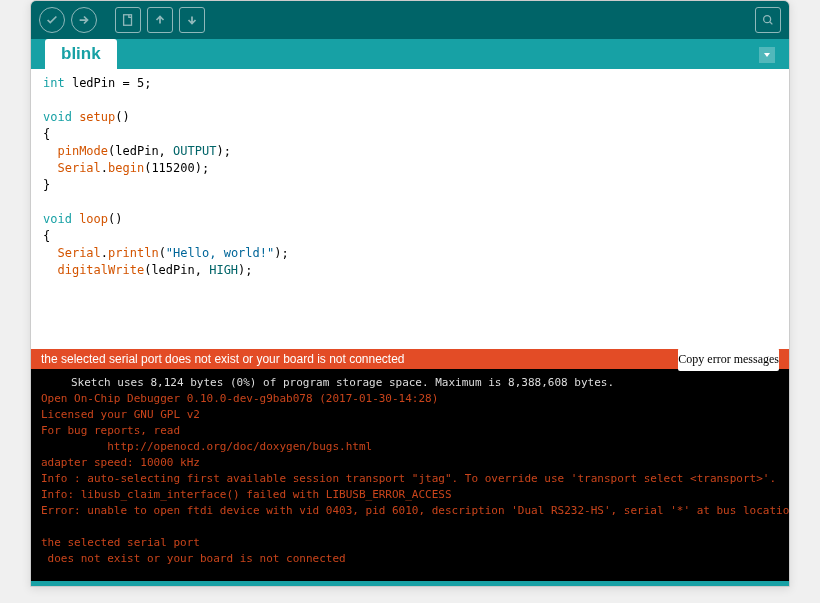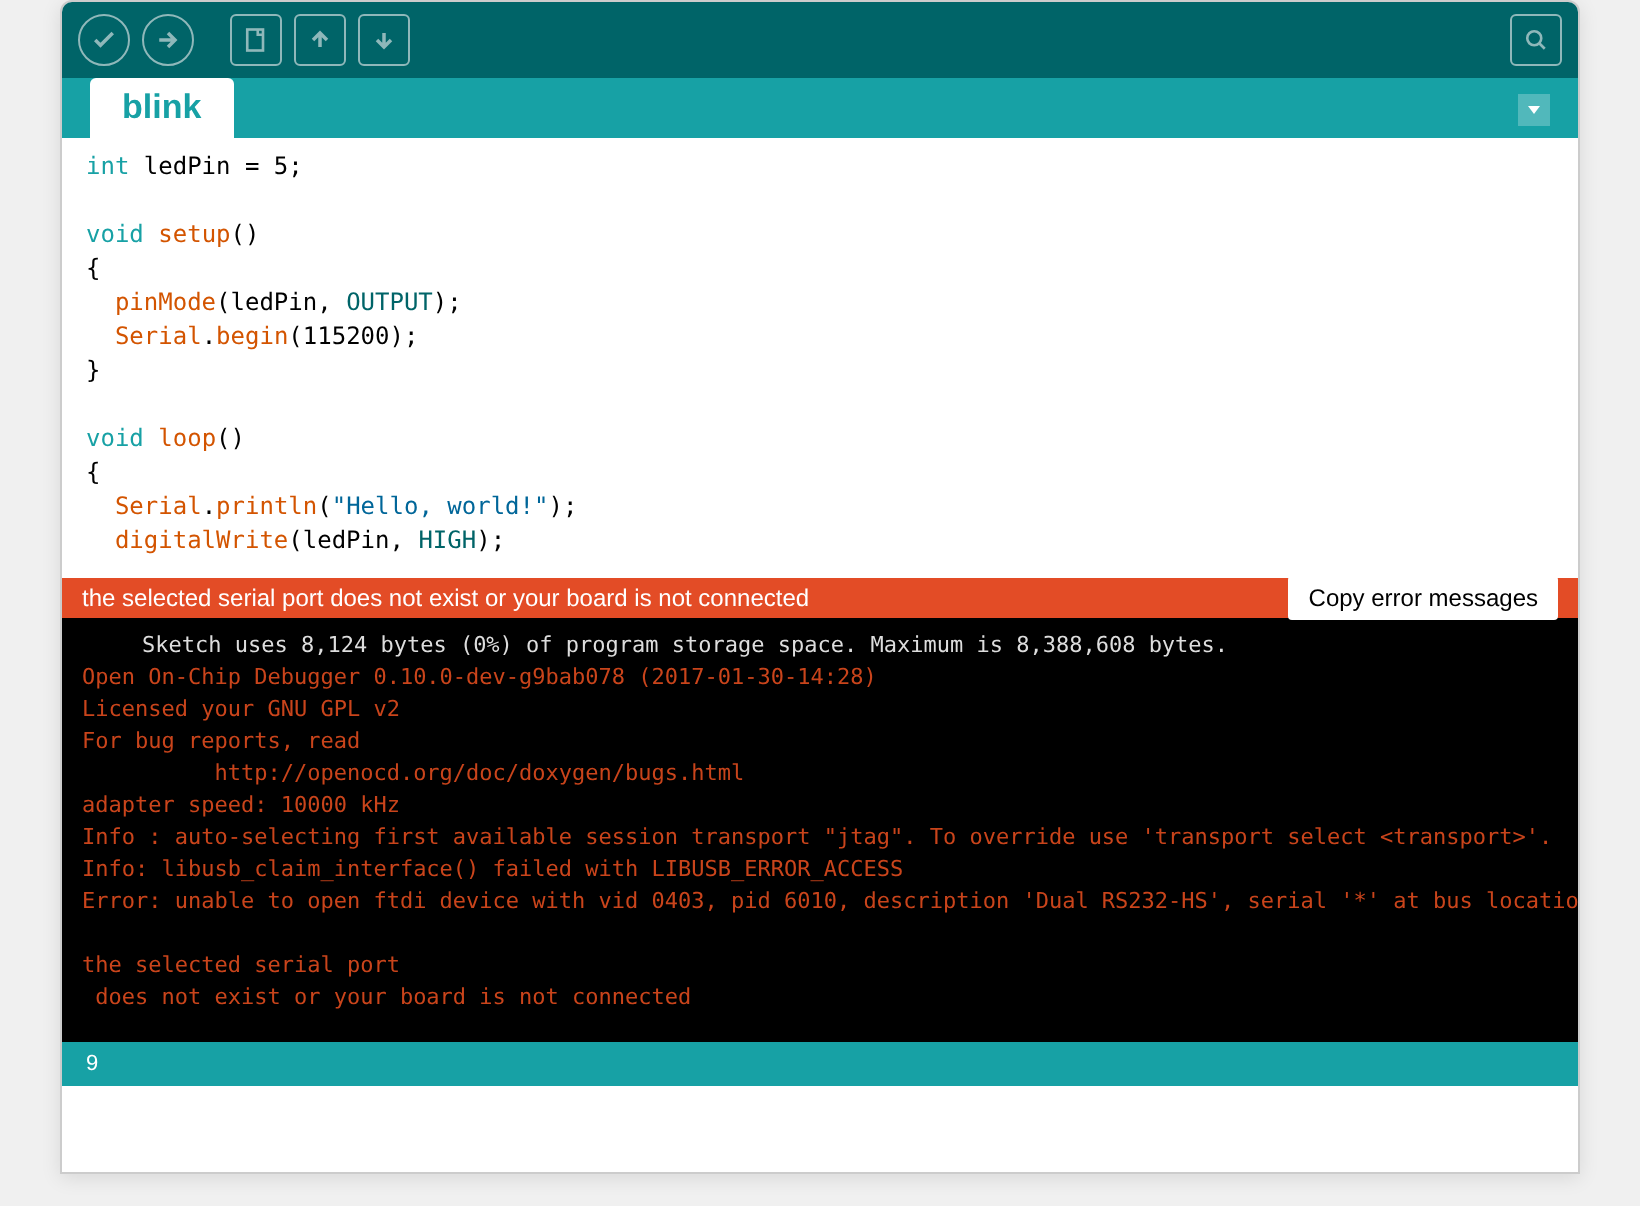--- a/index.html
+++ b/index.html
@@ -10,28 +10,28 @@
 .tl { width: 11px; height: 11px; border-radius: 50%; background: #d8d8d8; border: 0.5px solid #c0c0c0; }
 .title { position: absolute; left: 0; right: 0; text-align: center; font-size: 12px; color: #808080; pointer-events: none; }
 .toolbar { height: 38px; background: #006468; display: flex; align-items: center; padding: 0 8px; gap: 6px; }
 .tbtn { width: 26px; height: 26px; border-radius: 3px; border: 1.5px solid #8fb8ba; display: flex; align-items: center; justify-content: center; cursor: pointer; }
 .tbtn.round { border-radius: 50%; }
 .tbtn svg { width: 14px; height: 14px; }
 .tspacer { flex: 1; }
 .tabbar { height: 30px; background: #17a1a5; display: flex; align-items: flex-end; padding: 0 14px; }
 .tab { background: #fff; padding: 5px 16px; font-size: 17px; color: #17a1a5; font-weight: bold; border-radius: 3px 3px 0 0; margin-bottom: 0; }
 .tabmenu { margin-left: auto; width: 16px; height: 16px; background: rgba(255,255,255,0.25); margin-bottom: 6px; display:flex;align-items:center;justify-content:center; }
-.editor { height: 220px; background: #fff; padding: 6px 12px; font-family: Monaco, Consolas, monospace; font-size: 12px; line-height: 17px; overflow: hidden; white-space: pre; }
+.editor { height: 280px; background: #fff; padding: 6px 12px; font-family: Monaco, Consolas, monospace; font-size: 12px; line-height: 17px; overflow: hidden; white-space: pre; }
 .kw-type { color: #17a1a5; }
 .kw-void { color: #17a1a5; }
 .kw-func { color: #d35400; }
 .kw-const { color: #006468; }
 .str { color: #006699; }
 .errorbar { height: 20px; background: #e34c26; display: flex; align-items: center; padding: 0 10px; color: #fff; font-size: 12px; gap: 36px; }
-.errbtn { margin-left: auto; background: #fff; color: #000; border: none; padding: 4px 10px; font-size: 12px; border-radius: 2px; cursor: pointer; }
+.errbtn { margin-left: auto; background: #fff; color: #000; border: none; padding: 4px 0; font-size: 12px; border-radius: 2px; cursor: pointer; font-family: Liberation Serif, serif; }
 .console { height: 212px; background: #000; padding: 6px 10px; font-family: Monaco, Consolas, monospace; font-size: 11px; line-height: 16px; overflow: hidden; white-space: pre; }
 .c-white { color: #ddd; margin-left: 30px; }
 .c-orange { color: #c9441b; }
 .statusbar { height: 22px; background: #17a1a5; display: flex; align-items: center; padding: 0 12px; color: #fff; font-size: 11px; }
 .sb-left { }
 .sb-right { margin-left: auto; }
 </style>
 </head>
 <body>
 

